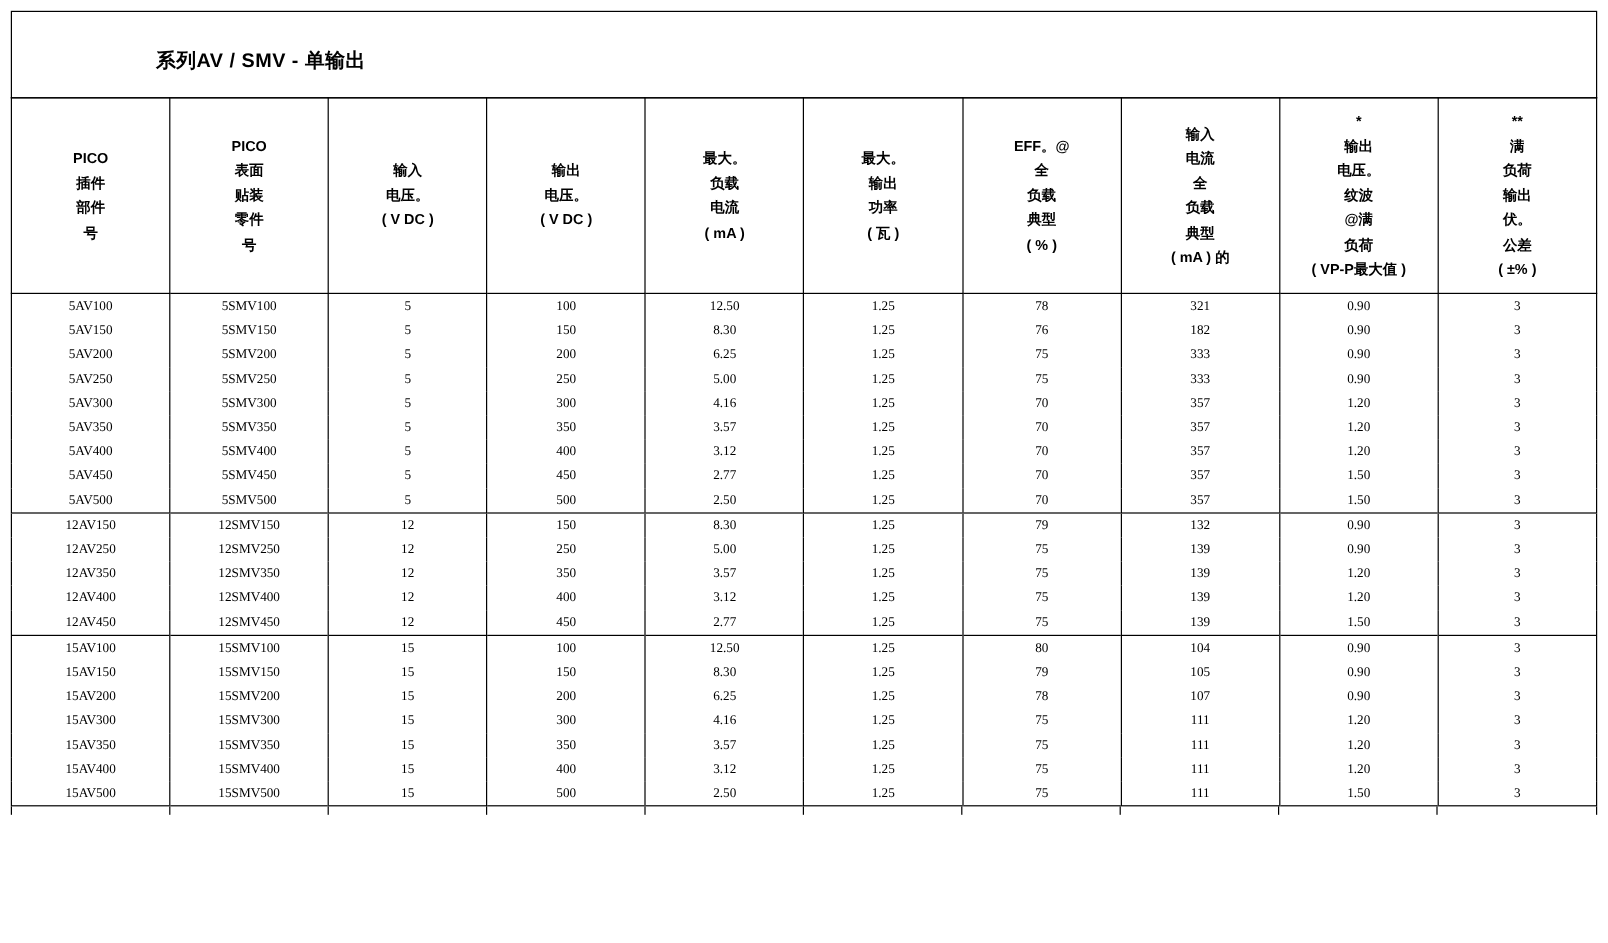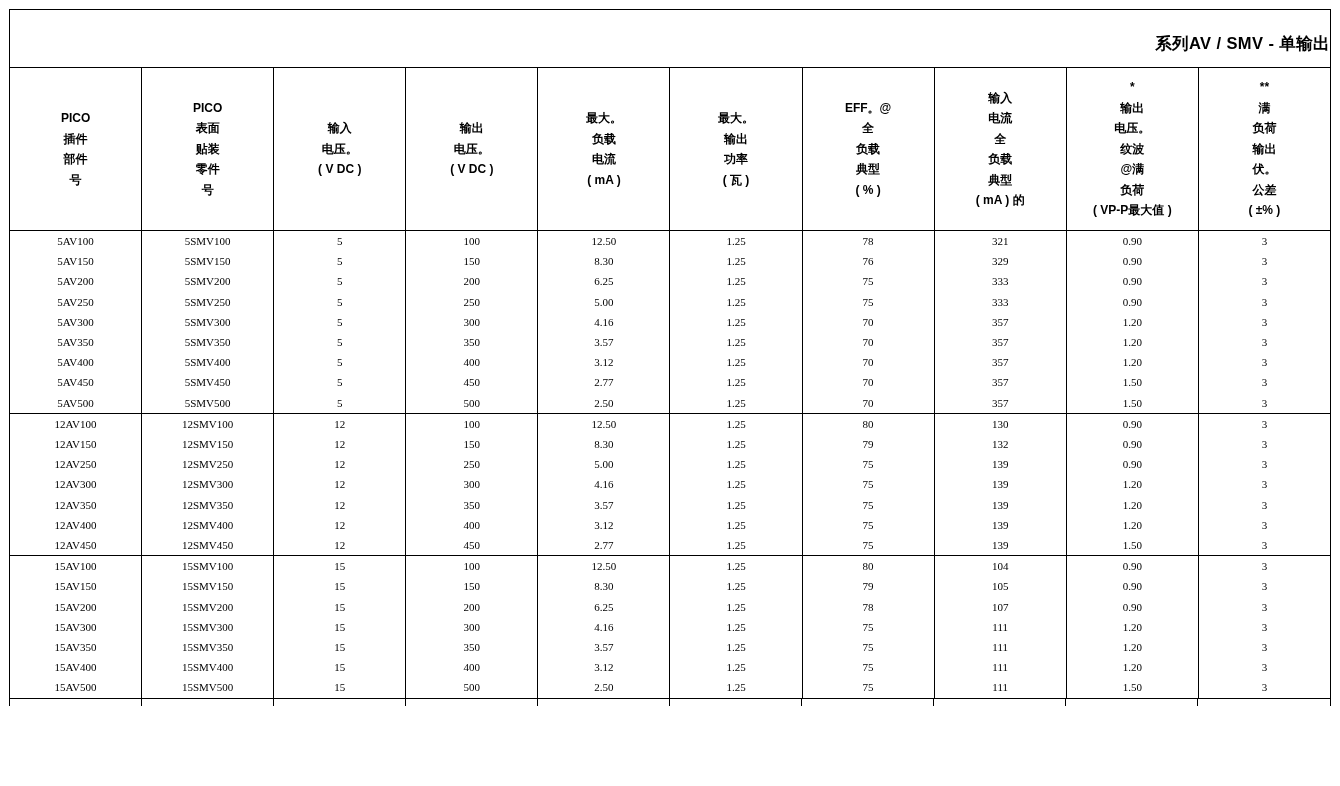--- a/index.html
+++ b/index.html
@@ -14,24 +14,24 @@
   }
   .sheet {
     position: absolute;
     left: 9px;
     top: 9px;
     width: 1322px;
   }
   .title-row {
     box-sizing: border-box;
     border: 1px solid #000;
-    height: 59px;
+    height: 73px;
     display: flex;
     align-items: center;
-    justify-content: flex-end;
+    justify-content: flex-start;
     padding-top: 10px;
   }
   .title-text {
     font-size: 16.5px;
     font-weight: bold;
     margin-left: 120px;
     letter-spacing: 0.4px;
     white-space: nowrap;
   }
   table {
@@ -166,21 +166,21 @@
           <td>3</td>
         </tr>
         <tr>
           <td>5AV150</td>
           <td>5SMV150</td>
           <td>5</td>
           <td>150</td>
           <td>8.30</td>
           <td>1.25</td>
           <td>76</td>
-          <td>329</td>
+          <td>182</td>
           <td>0.90</td>
           <td>3</td>
         </tr>
         <tr>
           <td>5AV200</td>
           <td>5SMV200</td>
           <td>5</td>
           <td>200</td>
           <td>6.25</td>
           <td>1.25</td>
@@ -256,32 +256,20 @@
           <td>500</td>
           <td>2.50</td>
           <td>1.25</td>
           <td>70</td>
           <td>357</td>
           <td>1.50</td>
           <td>3</td>
         </tr>
       </tbody>
       <tbody>
-        <tr>
-          <td>12AV100</td>
-          <td>12SMV100</td>
-          <td>12</td>
-          <td>100</td>
-          <td>12.50</td>
-          <td>1.25</td>
-          <td>80</td>
-          <td>130</td>
-          <td>0.90</td>
-          <td>3</td>
-        </tr>
         <tr>
           <td>12AV150</td>
           <td>12SMV150</td>
           <td>12</td>
           <td>150</td>
           <td>8.30</td>
           <td>1.25</td>
           <td>79</td>
           <td>132</td>
           <td>0.90</td>
@@ -293,32 +281,20 @@
           <td>12</td>
           <td>250</td>
           <td>5.00</td>
           <td>1.25</td>
           <td>75</td>
           <td>139</td>
           <td>0.90</td>
           <td>3</td>
         </tr>
         <tr>
-          <td>12AV300</td>
-          <td>12SMV300</td>
-          <td>12</td>
-          <td>300</td>
-          <td>4.16</td>
-          <td>1.25</td>
-          <td>75</td>
-          <td>139</td>
-          <td>1.20</td>
-          <td>3</td>
-        </tr>
-        <tr>
           <td>12AV350</td>
           <td>12SMV350</td>
           <td>12</td>
           <td>350</td>
           <td>3.57</td>
           <td>1.25</td>
           <td>75</td>
           <td>139</td>
           <td>1.20</td>
           <td>3</td>

